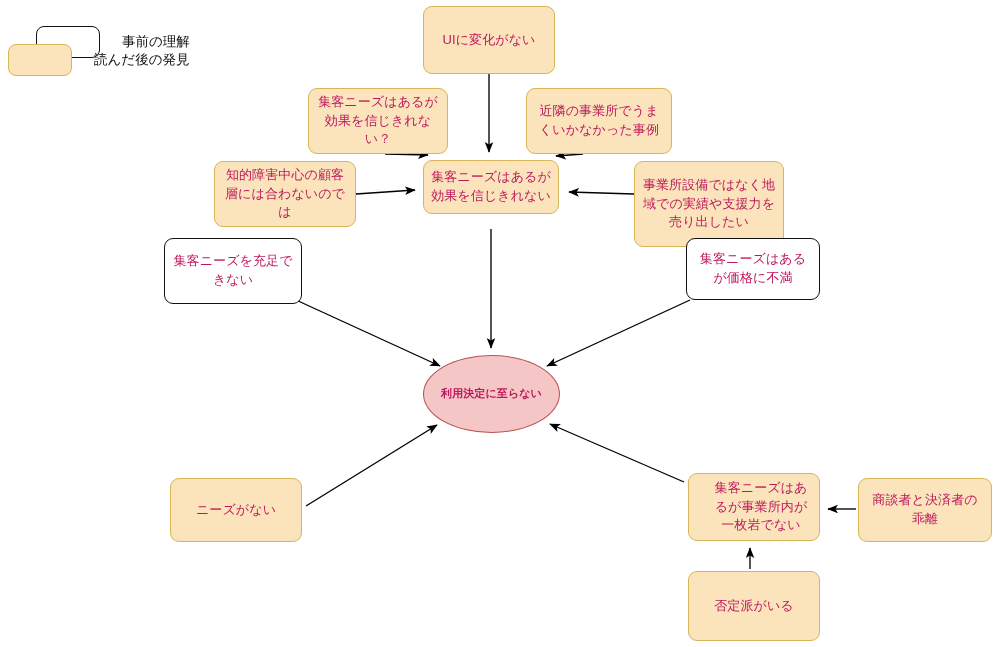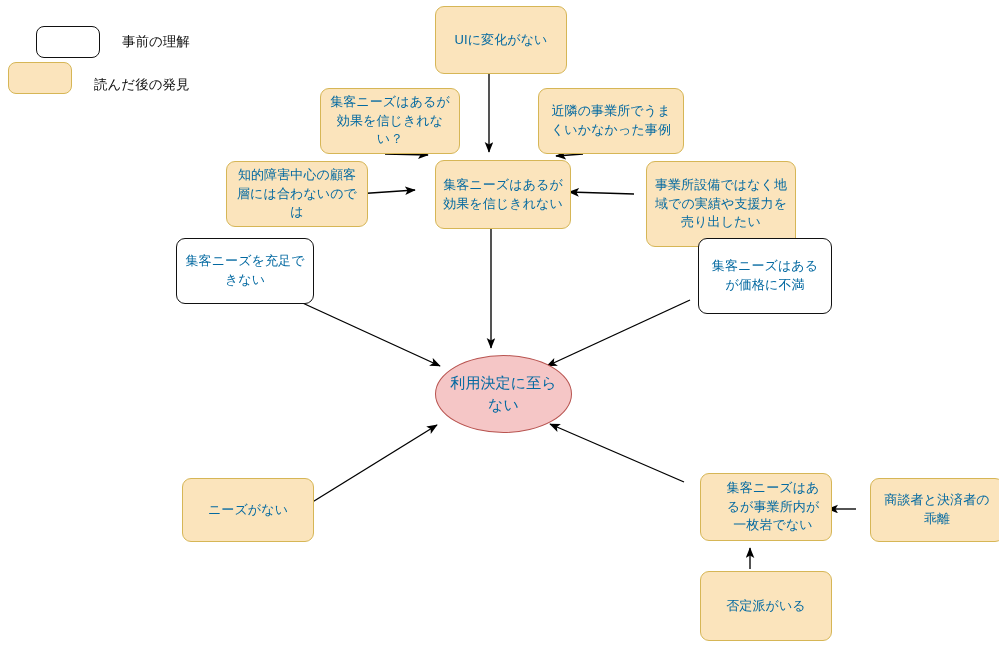--- a/index.html
+++ b/index.html
@@ -28,39 +28,38 @@
   .node {
     position: absolute;
     box-sizing: border-box;
     display: flex;
     align-items: center;
     justify-content: center;
     text-align: center;
     border-radius: 9px;
     font-size: 13px;
     line-height: 1.45;
-    color: #0369a1;
+    color: #be185d;
     padding: 4px 7px;
     letter-spacing: 0.1px;
-    margin-left: 12px;
   }
   .node.finding {
     background: #fbe4bc;
     border: 1.3px solid #d6b656;
   }
   .node.prior {
     background: #ffffff;
     border: 1.6px solid #111111;
   }
   .node.outcome {
     background: #f5c6c6;
     border: 1.4px solid #b85450;
     border-radius: 50%;
-    font-weight: normal;
-    font-size: 15px;
+    font-weight: bold;
+    font-size: 11px;
   }
   .legend {
     position: absolute;
     left: 0;
     top: 0;
   }
   .legend-row {
     position: absolute;
     display: flex;
     align-items: center;
@@ -111,49 +110,49 @@
         <path d="M 856,509 L 828,509" fill="none" stroke="#000000" stroke-width="1.35" marker-end="url(#arrowhead)"></path>
         <path d="M 750,569 L 750,548" fill="none" stroke="#000000" stroke-width="1.35" marker-end="url(#arrowhead)"></path>
       </g>
   </svg>
 
   <div class="legend">
     <div class="legend-row" style="left:8px; top:26px;padding-left:28px;">
       <div class="swatch prior"></div>
       <div class="legend-label">事前の理解</div>
     </div>
-    <div class="legend-row" style="left:8px; top:62px;align-items:flex-end;">
+    <div class="legend-row" style="left:8px; top:44px;">
       <div class="swatch finding"></div>
       <div class="legend-label">読んだ後の発見</div>
     </div>
   </div>
 
   <div id="node-layer">
       <div class="node finding" style="left: 423px; top: 6px; width: 132px; height: 68px;">
         <span>UIに変化がない</span>
       </div>
       <div class="node finding" style="left: 308px; top: 88px; width: 140px; height: 66px;">
         <span>集客ニーズはあるが効果を信じきれない？</span>
       </div>
       <div class="node finding" style="left: 526px; top: 88px; width: 146px; height: 66px; justify-content: center;">
         <span>近隣の事業所でうまくいかなかった事例</span>
       </div>
       <div class="node finding" style="left: 214px; top: 161px; width: 142px; height: 66px;">
         <span>知的障害中心の顧客層には合わないのでは</span>
       </div>
-      <div class="node finding" style="left: 423px; top: 160px; width: 136px; height: 69px; justify-content: center;">
+      <div class="node finding" style="left: 423px; top: 160px; width: 136px; height: 54px; justify-content: center;">
         <span>集客ニーズはあるが効果を信じきれない</span>
       </div>
       <div class="node finding" style="left: 634px; top: 161px; width: 150px; height: 86px;">
         <span>事業所設備ではなく地域での実績や支援力を売り出したい</span>
       </div>
       <div class="node prior" style="left: 164px; top: 238px; width: 138px; height: 66px;">
         <span>集客ニーズを充足できない</span>
       </div>
-      <div class="node prior" style="left: 686px; top: 238px; width: 134px; height: 76px;">
+      <div class="node prior" style="left: 686px; top: 238px; width: 134px; height: 62px;">
         <span>集客ニーズはあるが価格に不満</span>
       </div>
       <div class="node outcome" style="left: 423px; top: 355px; width: 137px; height: 78px;">
         <span>利用決定に至らない</span>
       </div>
       <div class="node finding" style="left: 170px; top: 478px; width: 132px; height: 64px; text-align: center;">
         <span>ニーズがない</span>
       </div>
       <div class="node finding" style="left: 688px; top: 473px; width: 132px; height: 68px; padding-left: 21px;">
         <span>集客ニーズはあるが事業所内が一枚岩でない</span>

